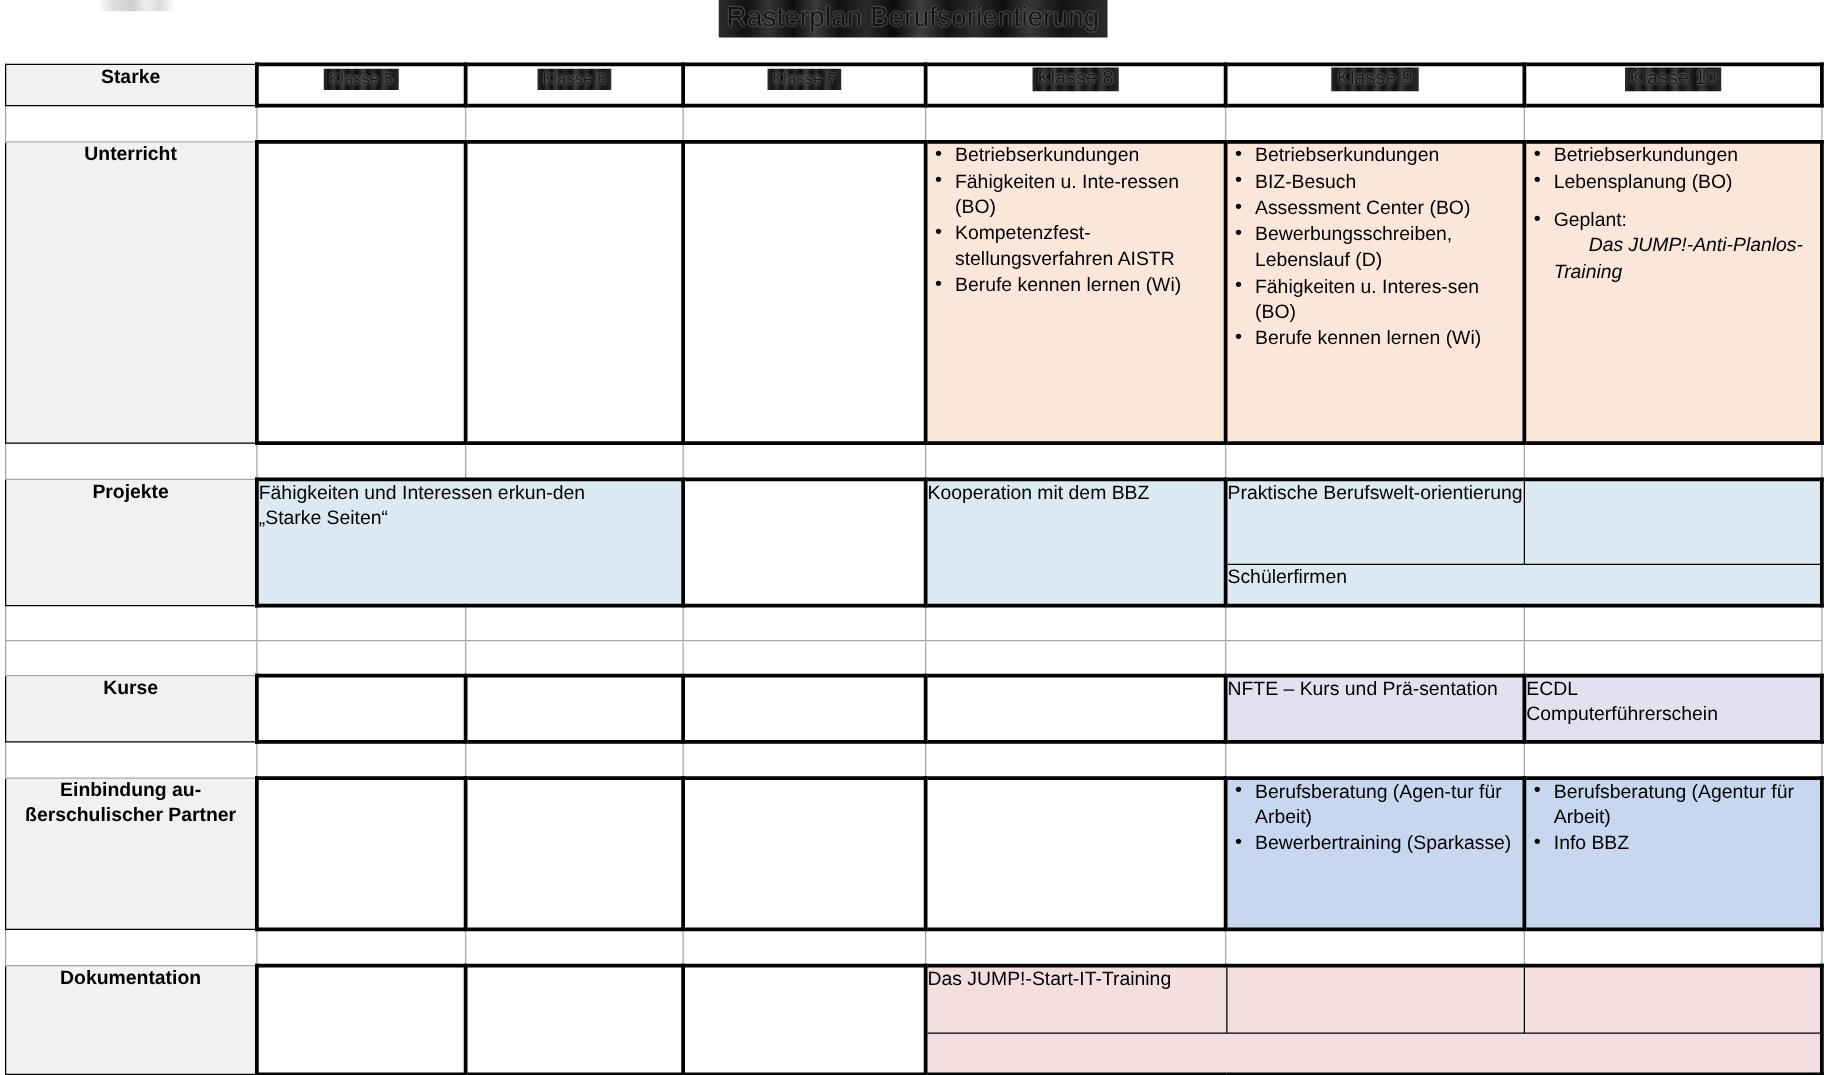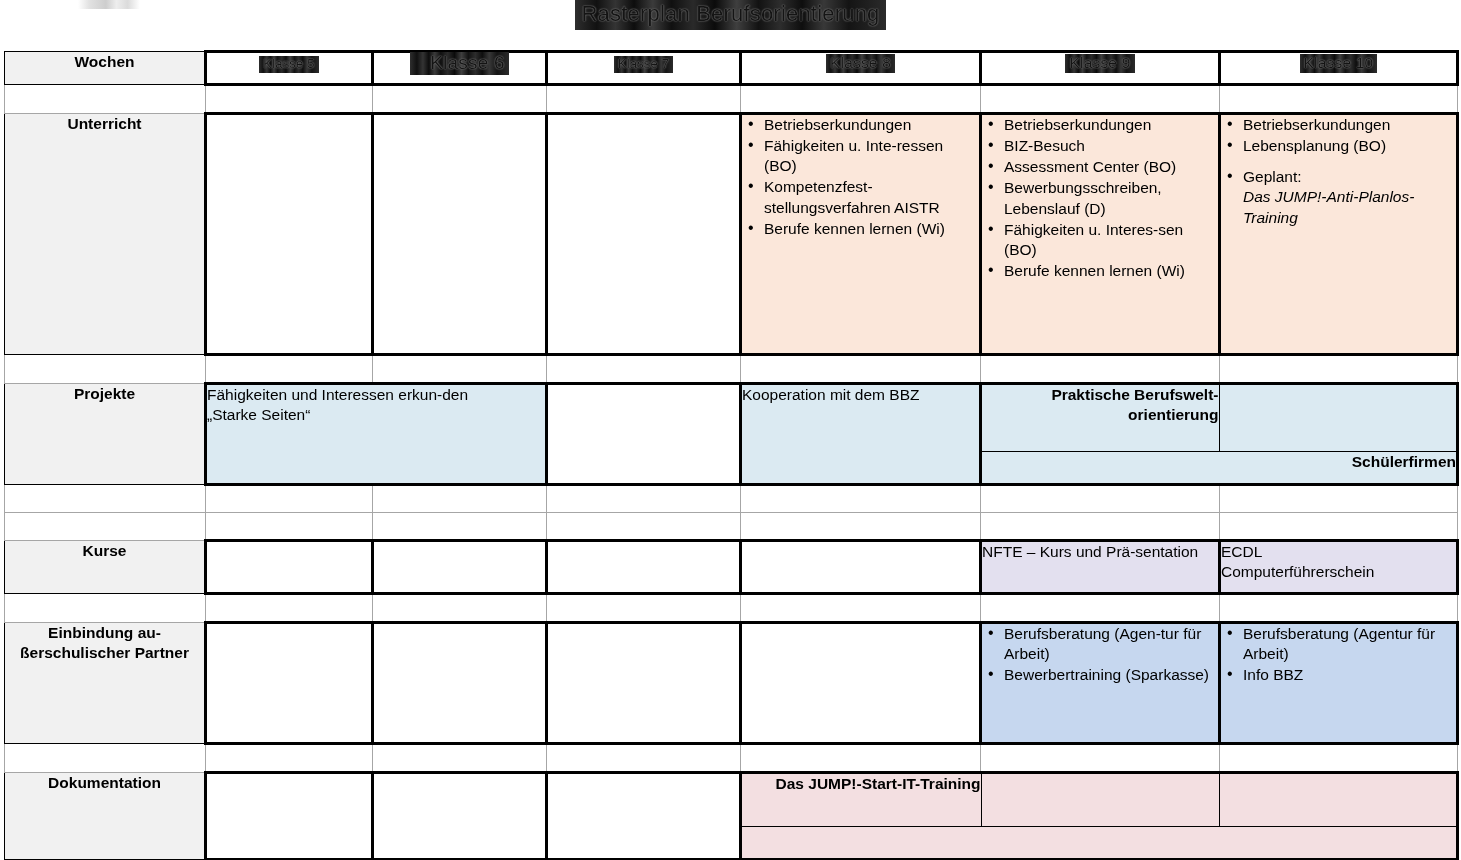--- a/index.html
+++ b/index.html
@@ -91,29 +91,29 @@
 
   
   ul.b{margin:0;padding:0 0 0 20px;list-style:none;}
   ul.b li{
     position:relative;margin:0 0 1px 0;padding:0 0 0 2px;line-height:1.30;
   }
   ul.b li:before{
     content:"\2022";position:absolute;left:-14px;top:-1px;font-size:16px;
   }
   ul.b li.nobullet:before{content:"";}
-  .ital{font-style:italic;}
+  .ital{font-style:italic;margin-left:28px;}
   .txt{line-height:1.30;}
   .gapline{height:9px;line-height:9px;font-size:1px;}
 
   
   table.sub{border-collapse:collapse;width:100%;table-layout:fixed;height:100%;}
   table.sub td{padding:0;border:1px solid #000;}
   .sub-pad{padding:3px 7px 4px 7px;vertical-align:top;line-height:1.30;}
-  .sub-pad.c{text-align:right;font-weight:bold;}
+  .sub-pad.c{text-align:left;}
 </style>
 </head>
 <body>
 
 <div class="page">
 
   <div class="corner-artifact"></div>
 
   <div class="title-wrap">
     <div class="title">Rasterplan Berufsorientierung</div>
@@ -125,26 +125,26 @@
         <col class="c-k5">
         <col class="c-k6">
         <col class="c-k7">
       <col class="c-k8">
         <col class="c-k9">
         <col class="c-k10">
     </colgroup>
 
     <tbody>
         <tr>
-      <td class="label-cell mid" style="height:30px">Wochen</td>
+      <td class="label-cell mid" style="height:30px">Starke</td>
       <td class="cell center mid" style="height:30px">
         <span class="title" style="font-size:13px;line-height:20px;padding:0 4px 2px 4px">Klasse 5</span>
       </td>
       <td class="cell center mid">
-        <span class="title" style="font-size:19px;line-height:20px;padding:0 4px 2px 20px">Klasse 6</span>
+        <span class="title" style="font-size:13px;line-height:20px;padding:0 4px 2px 4px">Klasse 6</span>
       </td>
       <td class="cell center mid">
         <span class="title" style="font-size:13px;line-height:20px;padding:0 4px 2px 4px">Klasse 7</span>
       </td>
       <td class="cell center mid">
         <span class="title" style="font-size:15.5px;line-height:20px;padding:0 4px 2px 4px">Klasse 8</span>
       </td>
       <td class="cell center mid">
         <span class="title" style="font-size:15.5px;line-height:20px;padding:0 4px 2px 4px">Klasse 9</span>
       </td>

